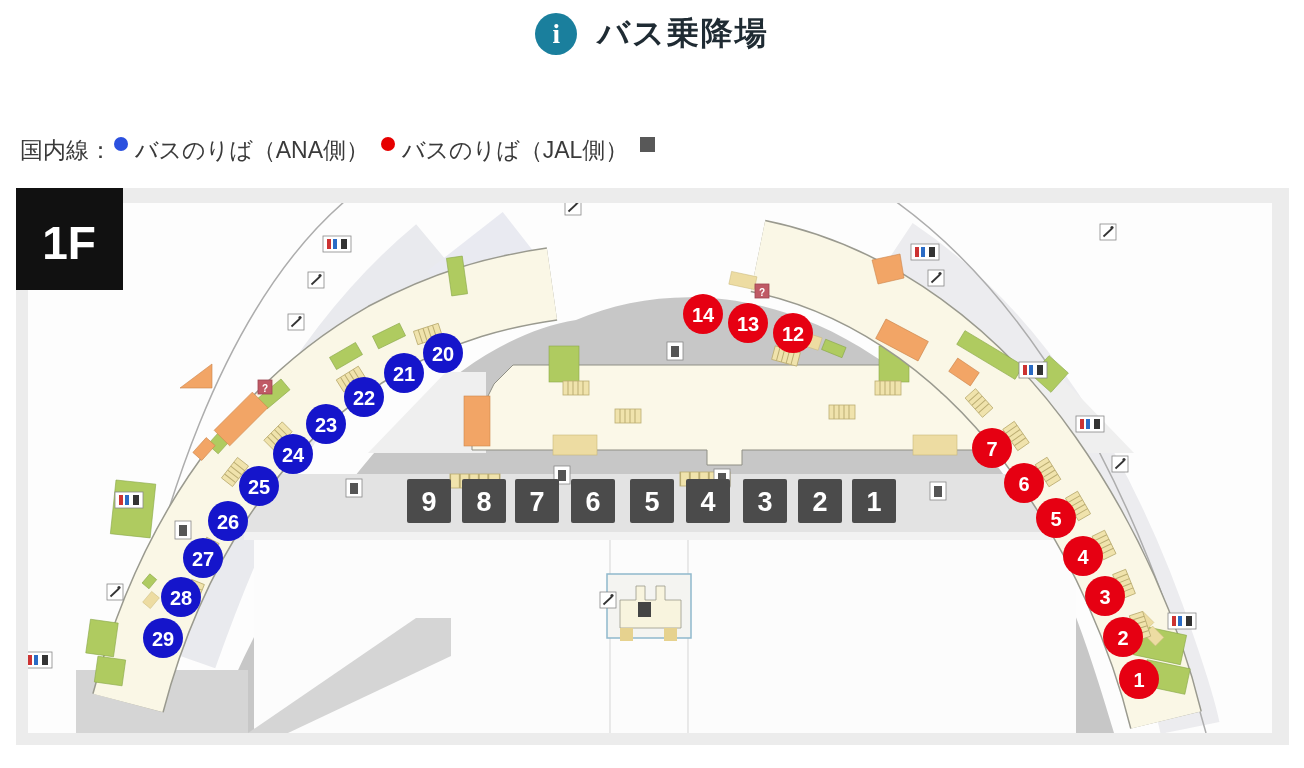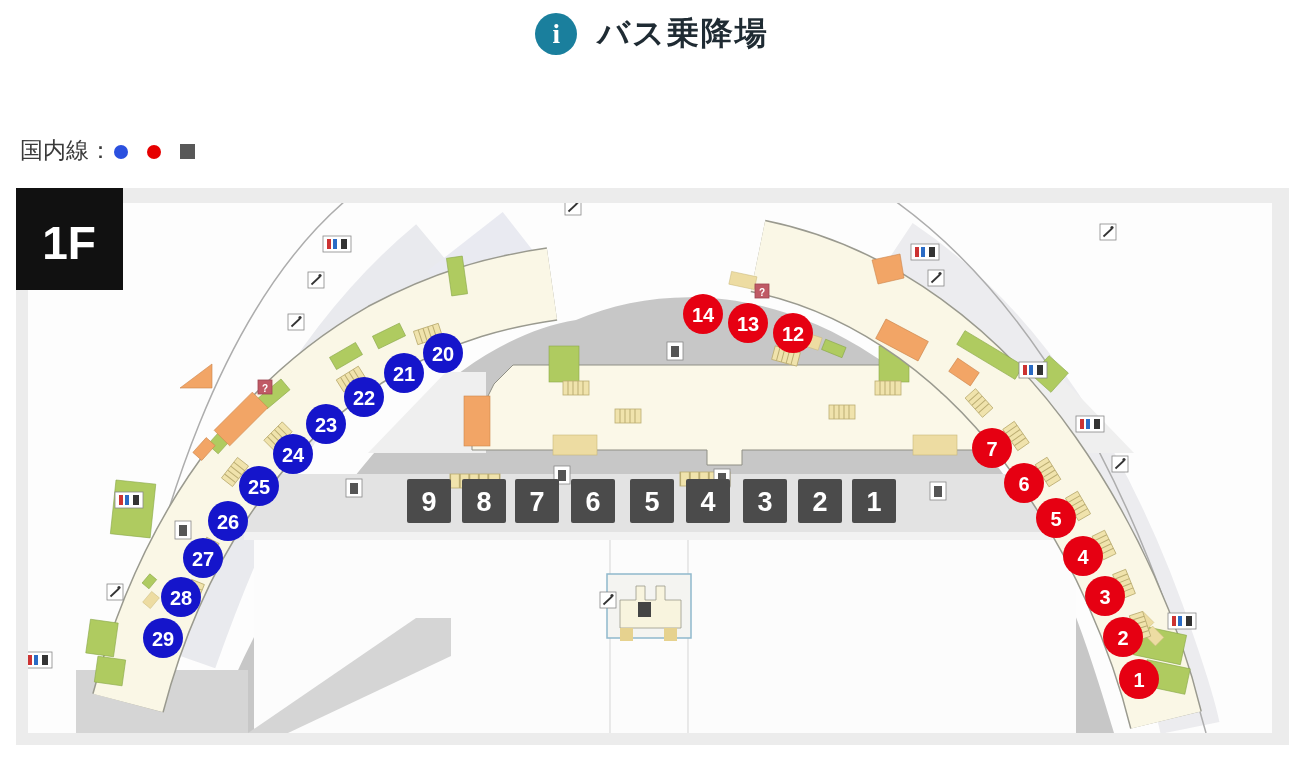--- a/index.html
+++ b/index.html
@@ -12,41 +12,43 @@
     display:inline-block;width:42px;height:42px;border-radius:50%;
     color:#fff;font-weight:700;font-size:27px;line-height:42px;text-align:center;
     vertical-align:middle;margin-right:20px;font-family:"Liberation Serif","DejaVu Serif",serif;
   }
   .page-title{
     display:inline-block;vertical-align:middle;font-size:32px;font-weight:800;
     letter-spacing:2px;
   }
   .legend{
     position:absolute;top:135px;left:20px;font-size:23px;color:#3a3a3a;
-    display:flex;align-items:center;white-space:nowrap;
+    display:flex;align-items:flex-start;white-space:nowrap;
   }
   .legend-marker{display:inline-block;width:14px;height:14px;border-radius:50%;margin:2px 7px 0 12px;}
   .legend-marker.square{border-radius:0;width:15px;height:15px;}
   .map-block{position:absolute;left:16px;top:188px;width:1273px;height:557px;background:#ECECEC;}
   .map-block svg{display:block;}
   .stop-num{font:700 20px "Liberation Sans",sans-serif;fill:#ffffff;}
   .alight-num{font:700 27px "Liberation Sans",sans-serif;fill:#ffffff;}
   .floor-label{font:700 46px "Liberation Sans",sans-serif;fill:#ffffff;}
 </style>
 </head>
 <body>
 
 <div class="header">
   <span class="info-badge" style="background: rgb(26, 127, 157);">i</span><span class="page-title" style="color: rgb(31, 43, 51);">バス乗降場</span>
 </div>
 
 <div class="legend">
   <span>国内線：</span>
   <span class="legend-marker" style="margin-left: 2px; background: rgb(43, 80, 223);"></span>
+  <span>バスのりば（ANA側）</span>
   <span class="legend-marker" style="background: rgb(230, 0, 0);"></span>
+  <span>バスのりば（JAL側）</span>
   <span class="legend-marker square" style="background: rgb(88, 88, 88);"></span>
 </div>
 
 <div class="map-block">
 <svg width="1273" height="557" viewBox="0 0 1273 557" xmlns="http://www.w3.org/2000/svg">
   <defs>
     <clipPath id="mapclip">
           <rect x="12" y="15" width="1244" height="530"></rect>
         </clipPath>
 

